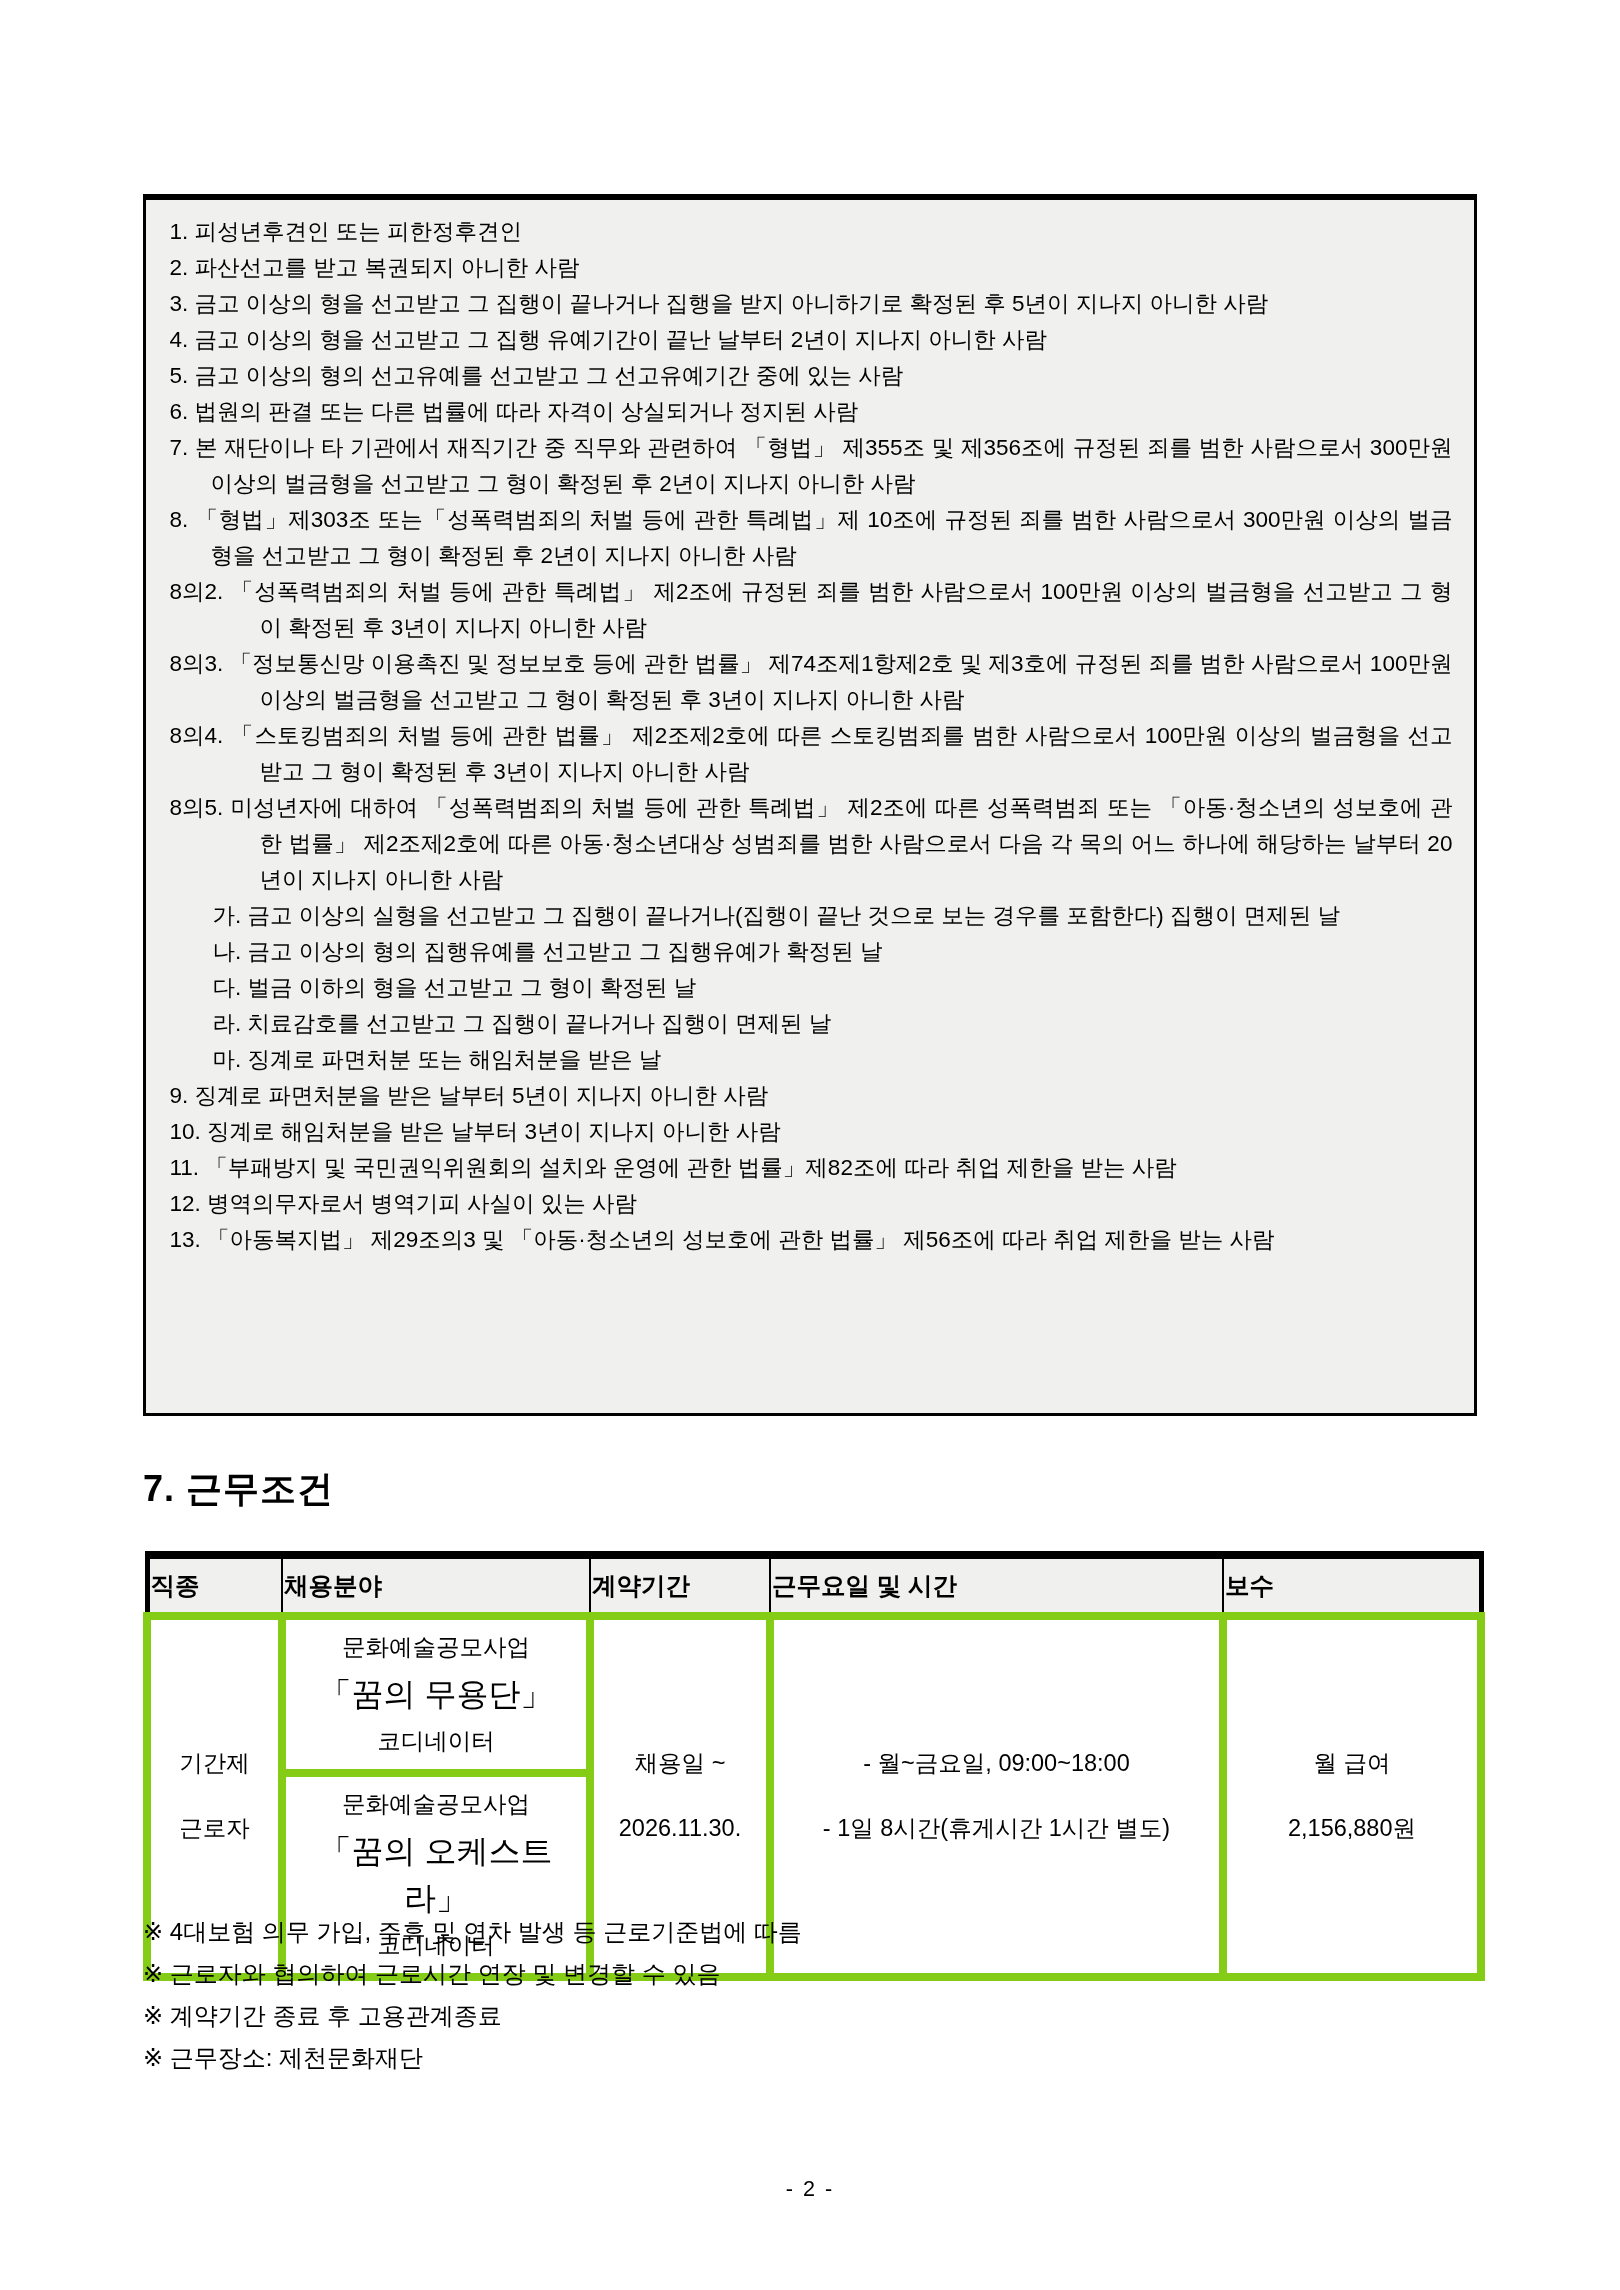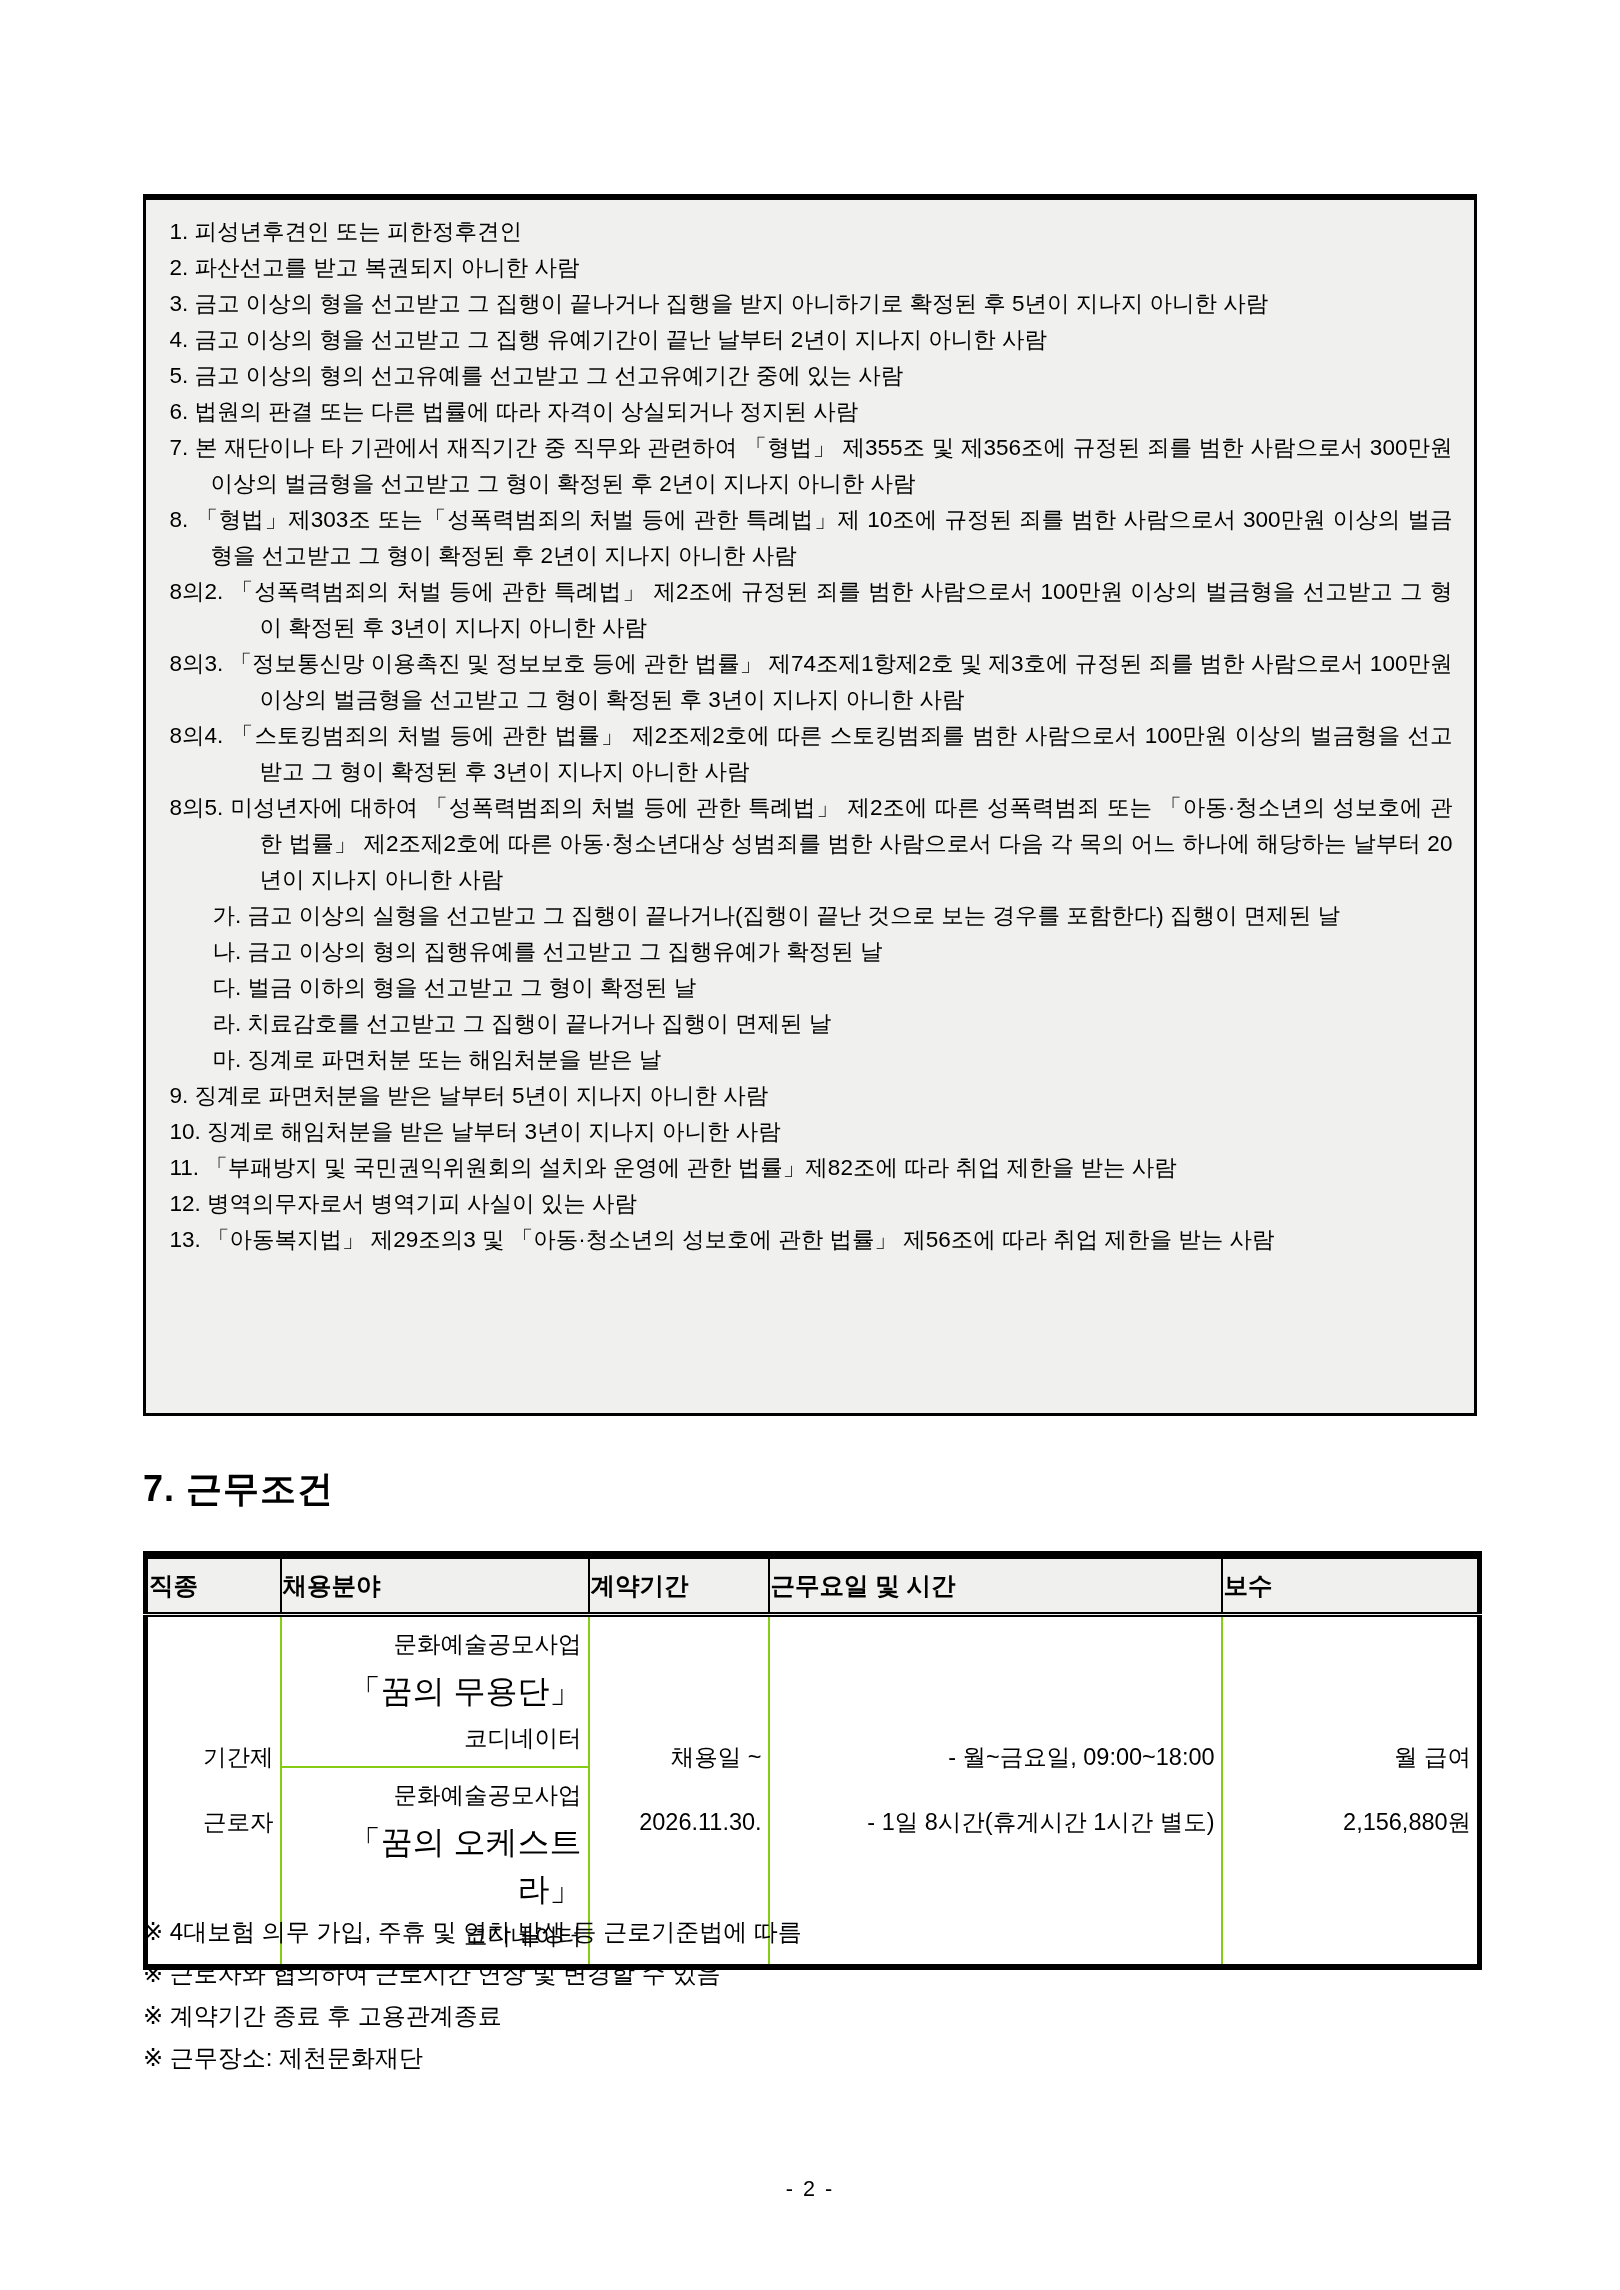--- a/index.html
+++ b/index.html
@@ -39,22 +39,22 @@
     border:5.9px solid #000;border-top-width:8.8px;border-bottom-width:6.9px;
   }
   table.work-table th{
     background:#f0f0ef;
     border:2px solid #000;
     border-bottom:5.9px double #000;
     height:51px;font-weight:bold;font-size:24.5px;
     text-align:left;vertical-align:middle;
   }
   table.work-table td{
-    border:2px solid #84cc16;
-    text-align:right;vertical-align:middle;
+    border:8px solid #84cc16;
+    text-align:center;vertical-align:middle;
     height:139px;padding:3.9px 5.9px;
     font-size:23.5px;
   }
   td.cell-field div{line-height:47px;}
   td.cell-field .prog-title{font-weight:normal;font-size:32px;}
   td.merged div{line-height:65px;}
   td.cell-schedule{text-align:left;padding-left:17.6px;}
 
   
   .notes{

